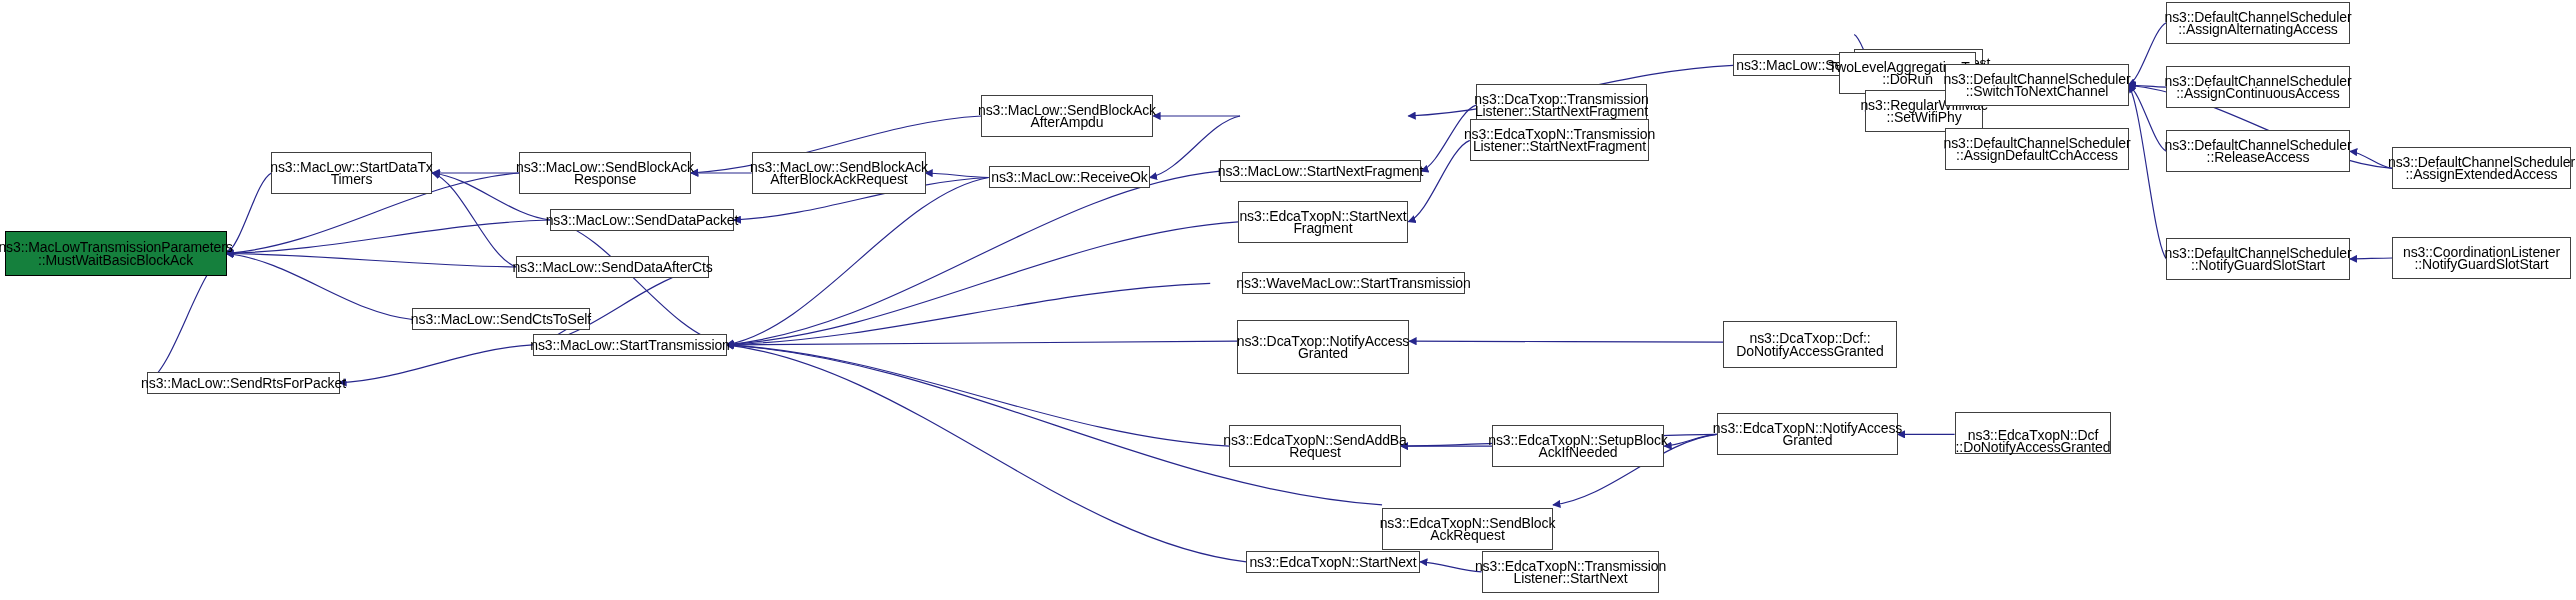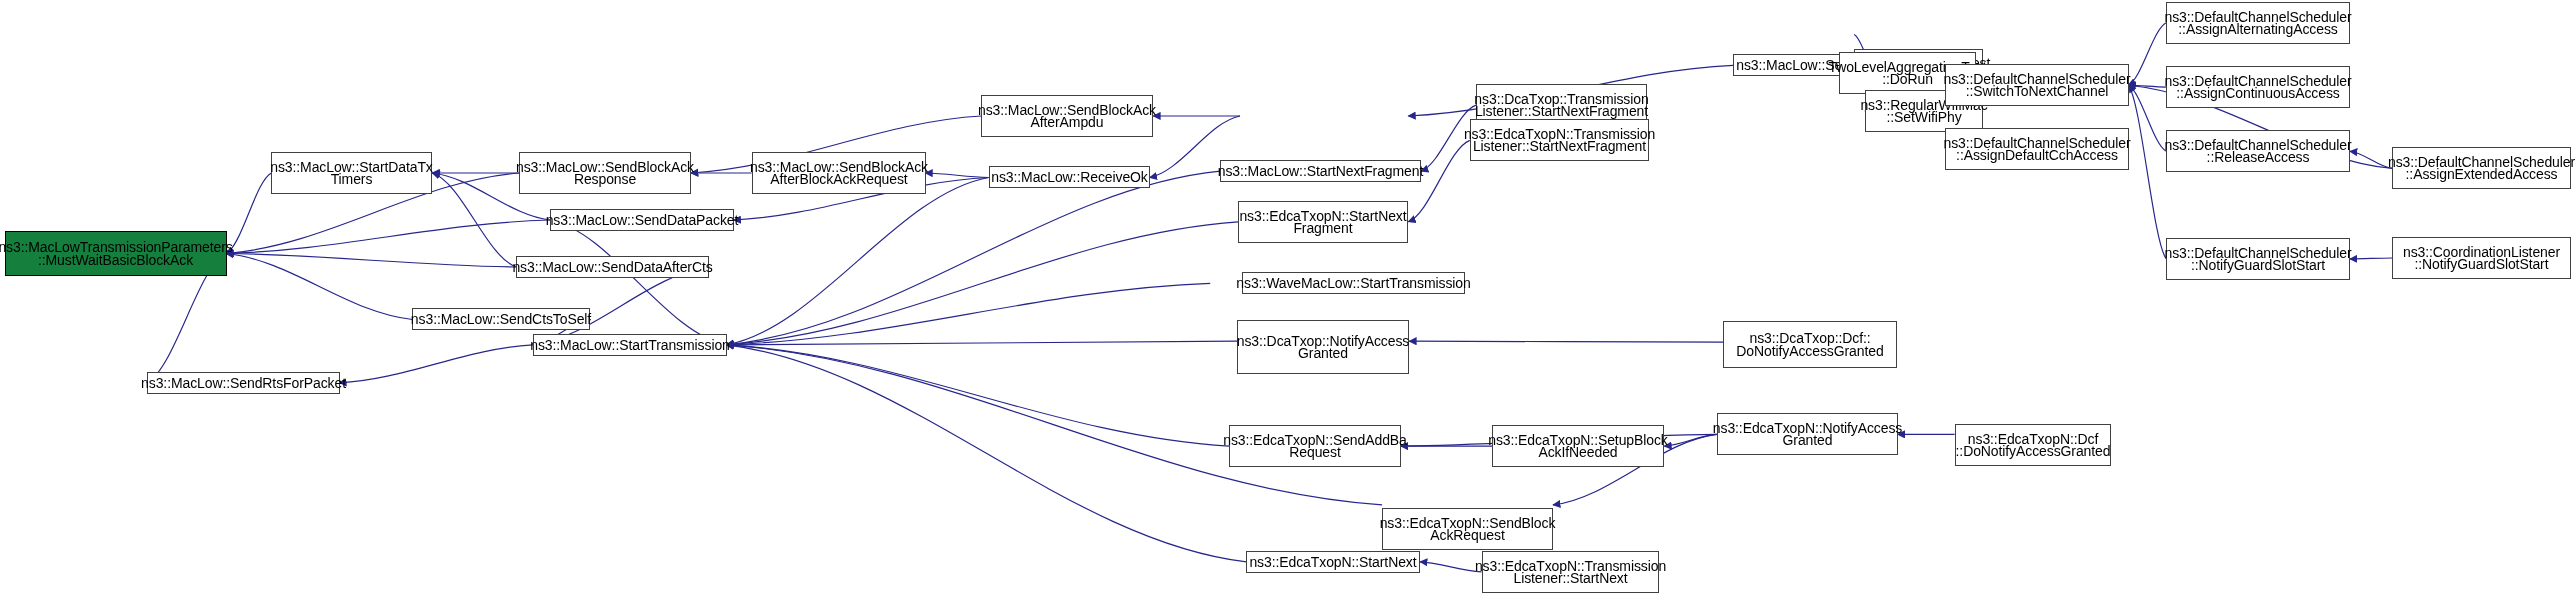--- a/index.html
+++ b/index.html
@@ -137,18 +137,18 @@
     <div class="node" style="left: 2392px; top: 147px; width: 179px; height: 42px;"><span>ns3::DefaultChannelScheduler
 ::AssignExtendedAccess</span></div>
     <div class="node" style="left: 2392px; top: 237px; width: 179px; height: 42px;"><span>ns3::CoordinationListener
 ::NotifyGuardSlotStart</span></div>
     <div class="node" style="left: 1723px; top: 321px; width: 174px; height: 47px;"><span>ns3::DcaTxop::Dcf::
 DoNotifyAccessGranted</span></div>
     <div class="node" style="left: 1492px; top: 425px; width: 172px; height: 42px;"><span>ns3::EdcaTxopN::SetupBlock
 AckIfNeeded</span></div>
     <div class="node" style="left: 1717px; top: 413px; width: 181px; height: 42px;"><span>ns3::EdcaTxopN::NotifyAccess
 Granted</span></div>
-    <div class="node" style="left: 1955px; top: 424px; width: 156px; height: 42px;"><span>ns3::EdcaTxopN::Dcf
+    <div class="node" style="left: 1955px; top: 412px; width: 156px; height: 42px; align-items: flex-end;"><span>ns3::EdcaTxopN::Dcf
 ::DoNotifyAccessGranted</span></div>
     <div class="node" style="left: 1482px; top: 551px; width: 177px; height: 42px;"><span>ns3::EdcaTxopN::Transmission
 Listener::StartNext</span></div>
   </div>
 
 
 </body></html>

